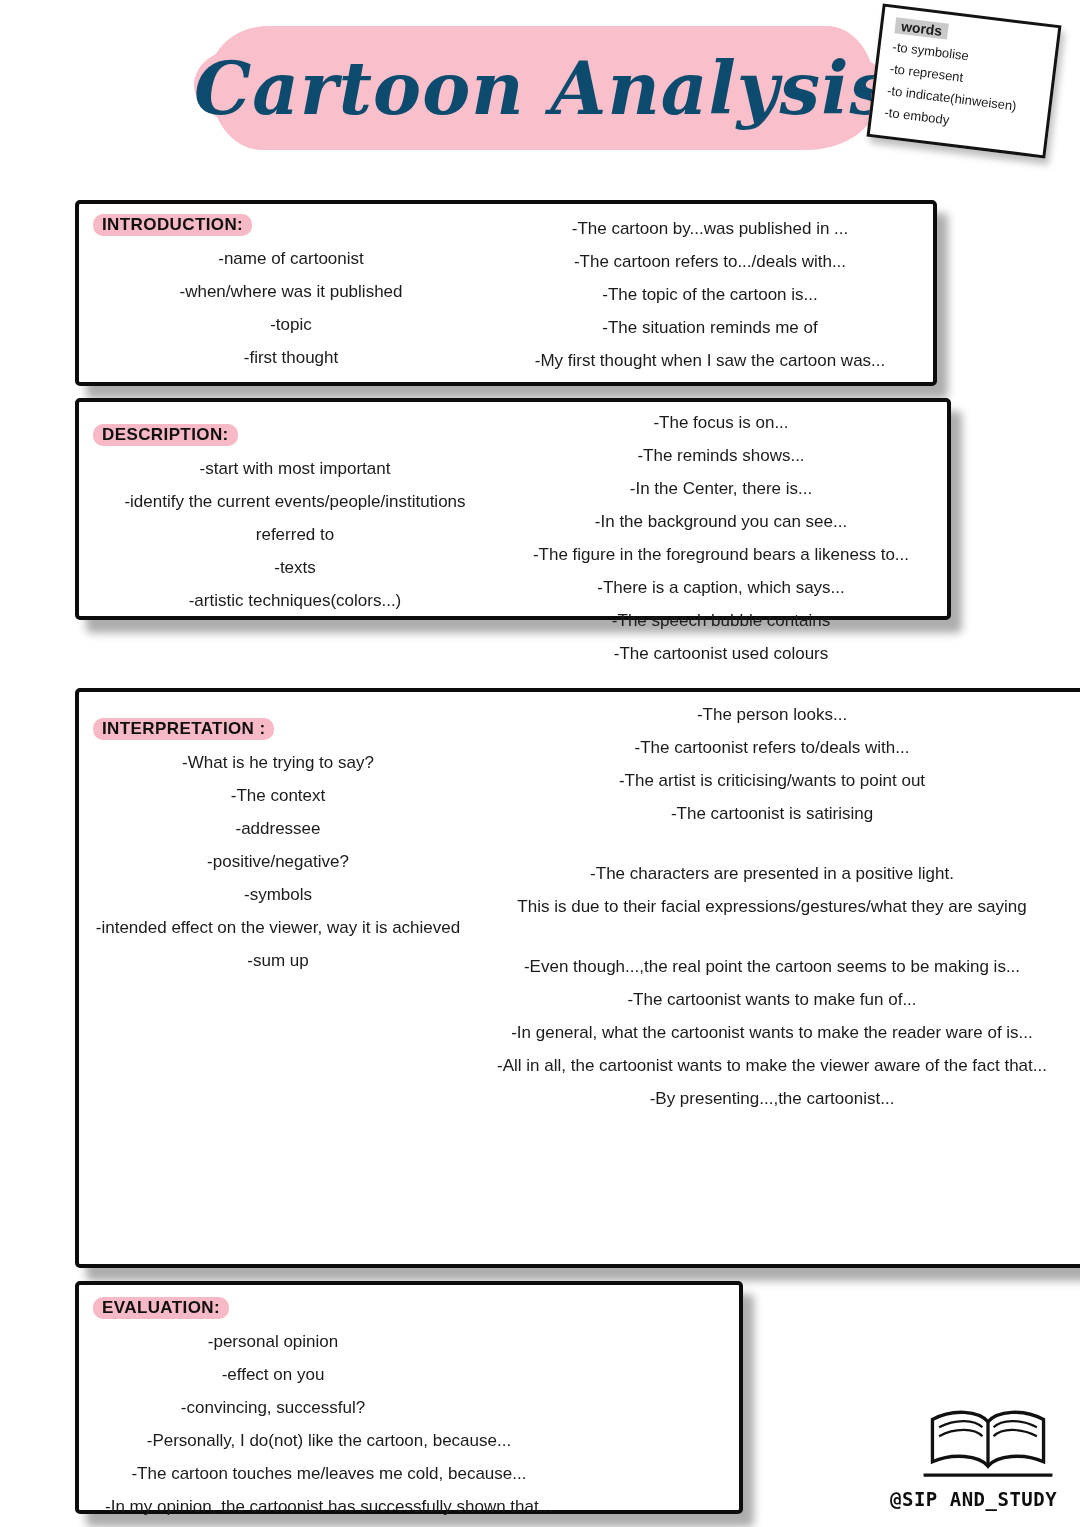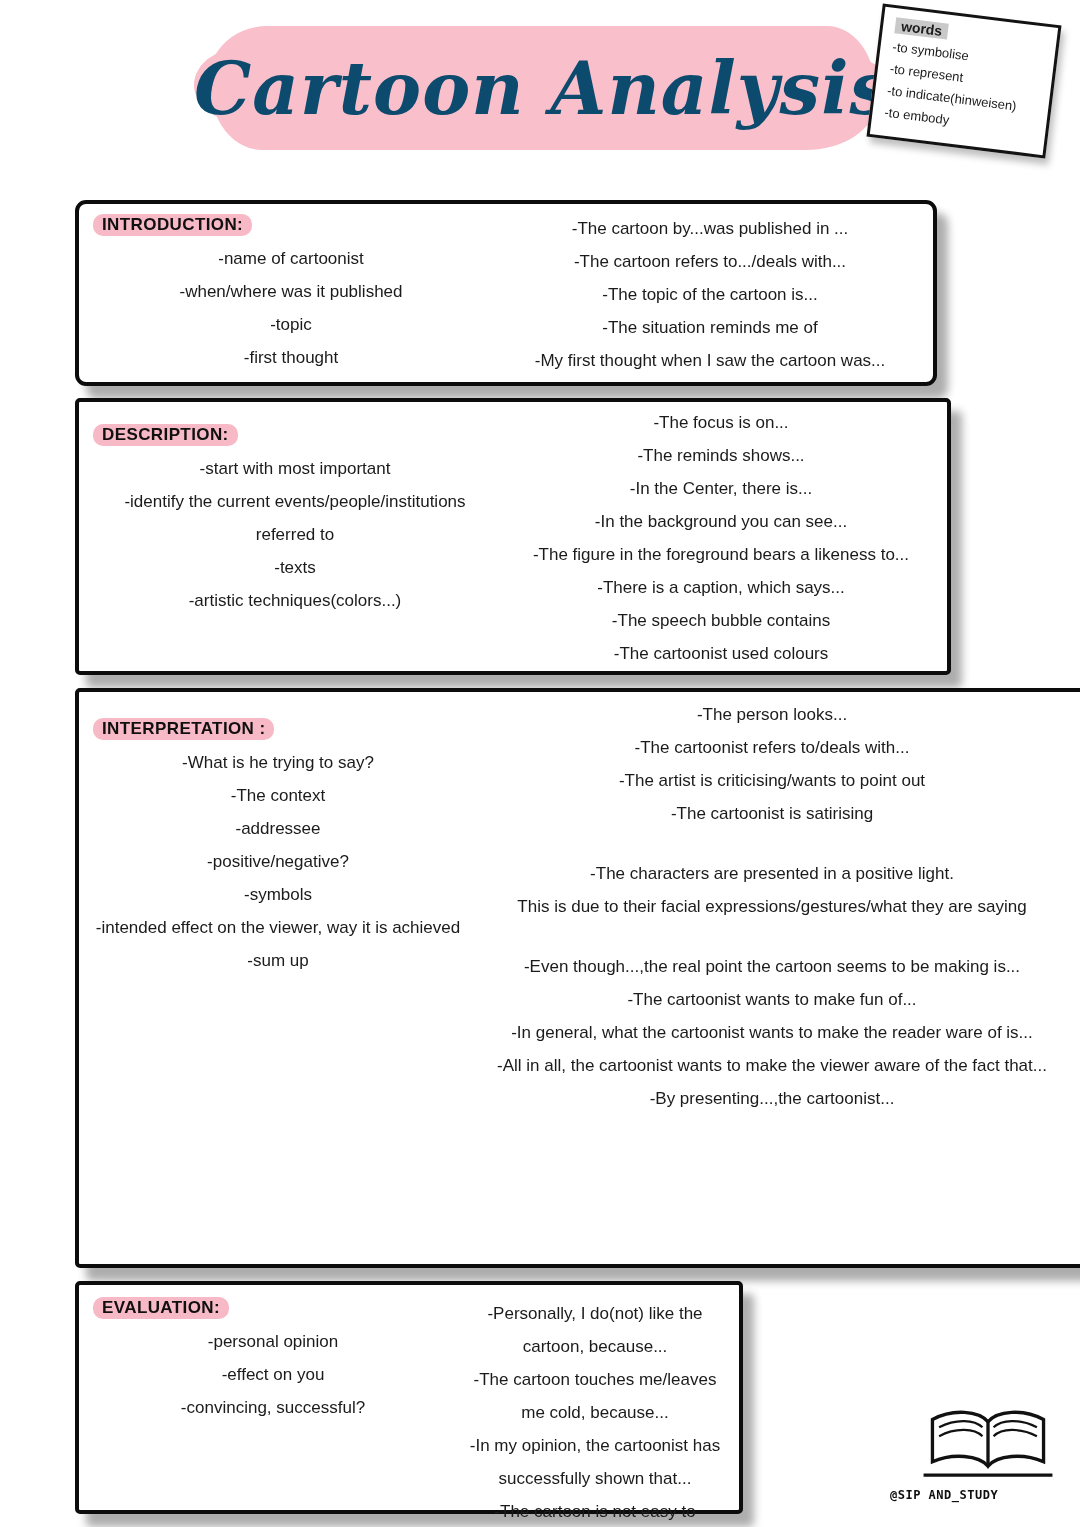--- a/index.html
+++ b/index.html
@@ -62,38 +62,38 @@
   .note-item, .phrase-item { font-size: 17px; line-height: 33px; }
   .phrases-col { flex: 1; padding-left: 12px; }
   .section-heading {
     display: inline-block;
     background: #f8b9c6; border-radius: 10px;
     padding: 1px 9px; margin-bottom: 6px;
     font-weight: bold; font-size: 17px; letter-spacing: 0.4px; color: #101010;
   }
   .gap { margin-top: 27px; }
 
-  #box-introduction { left: 75px; top: 200px; width: 862px; height: 186px; padding: 8px 14px; border-radius: 11px; }
+  #box-introduction { left: 75px; top: 200px; width: 862px; height: 186px; padding: 8px 14px; }
   #box-introduction .notes-col { width: 396px; padding-top: 2px; }
 
-  #box-description { left: 75px; top: 398px; width: 876px; height: 277px; padding: 4px 14px; }
+  #box-description { left: 75px; top: 398px; width: 876px; height: 222px; padding: 4px 14px; }
   #box-description .notes-col { width: 404px; padding-top: 18px; }
 
   #box-interpretation { left: 75px; top: 688px; width: 1012px; height: 580px; padding: 6px 14px; }
   #box-interpretation .notes-col { width: 370px; padding-top: 20px; }
 
-  #box-evaluation { left: 75px; top: 1281px; width: 668px; height: 233px; padding: 12px 14px; }
+  #box-evaluation { left: 75px; top: 1281px; width: 668px; height: 233px; padding: 12px 14px; flex-direction: column; }
   #box-evaluation .notes-col { width: 360px; }
 
   
   #book-icon { position: absolute; left: 918px; top: 1404px; width: 140px; height: 80px; }
   #credit {
     position: absolute; left: 890px; top: 1488px;
     font-family: "DejaVu Sans Mono", monospace;
-    font-weight: bold; font-size: 12px; letter-spacing: 0.5px; color: #0e0e0e;
+    font-weight: bold; font-size: 19px; letter-spacing: 0.5px; color: #0e0e0e;
     white-space: nowrap;
   }
 </style>
 </head>
 <body>
 
 <div id="title-wrap">
   <div id="title-blob"></div>
   <div id="title-text">Cartoon Analysis</div>
 </div>

